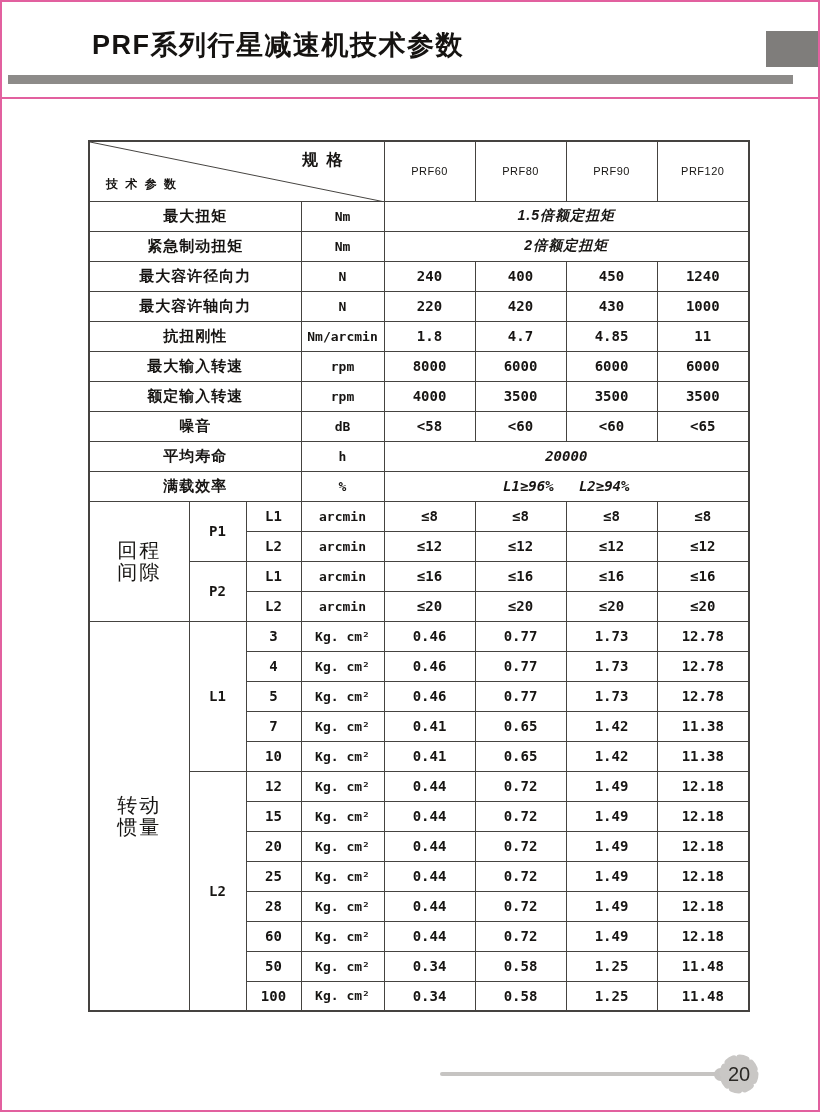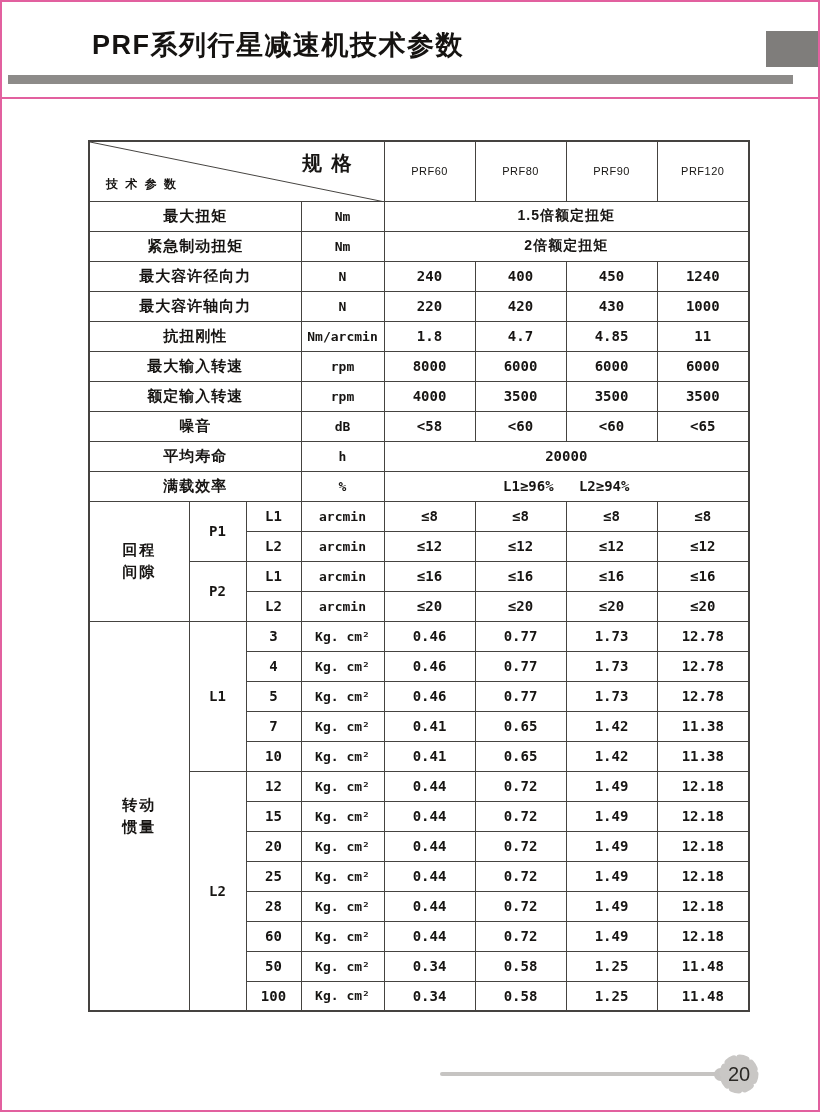--- a/index.html
+++ b/index.html
@@ -33,28 +33,28 @@
   table.spec td{
     border:1px solid #454340;text-align:center;vertical-align:middle;
     padding:0;color:#171513;background:#ffffff;overflow:hidden;
   }
   tr.hdr{height:60px;}
   tr.data{height:30px;}
   td.g{background:#d5d1cb;}
   td.cn{font-family:"Liberation Sans",sans-serif;font-weight:bold;font-size:15px;letter-spacing:1px;}
   td.val{font-family:"DejaVu Sans Mono","Liberation Mono",monospace;font-size:14px;font-weight:bold;}
   td.unit{font-family:"DejaVu Sans Mono","Liberation Mono",monospace;font-size:13px;font-weight:bold;}
-  td.spanv{font-family:"DejaVu Sans Mono","Liberation Mono",monospace;font-size:14px;font-weight:bold;white-space:pre;}
+  td.spanv{font-family:"DejaVu Sans Mono","Liberation Mono",monospace;font-size:14px;font-weight:bold;white-space:pre;font-style:italic;}
   td.spanv.cnspan{font-family:"Liberation Sans",sans-serif;font-size:14px;font-weight:bold;letter-spacing:1px;}
   td.colhead{font-family:"Liberation Sans",sans-serif;font-size:11px;font-weight:normal;letter-spacing:.5px;color:#111;}
-  td.seclabel div{line-height:22px;font-size:15px;font-weight:bold;letter-spacing:2px;}
+  td.seclabel div{line-height:22px;font-size:20px;font-weight:normal;letter-spacing:2px;}
   td.diag{position:relative;}
   td.diag svg{position:absolute;inset:0;}
   .corner-top{
-    position:absolute;top:8px;left:212px;font-size:20px;font-weight:bold;letter-spacing:2px;
+    position:absolute;top:8px;left:212px;font-size:16px;font-weight:bold;letter-spacing:2px;
   }
   .corner-bottom{
     position:absolute;bottom:8px;left:16px;font-size:12px;font-weight:bold;letter-spacing:2px;
   }
 
   
   .footer-line{
     position:absolute;left:440px;top:1072px;width:278px;height:4px;
     background:#c6c4c2;border-radius:2px;
   }

